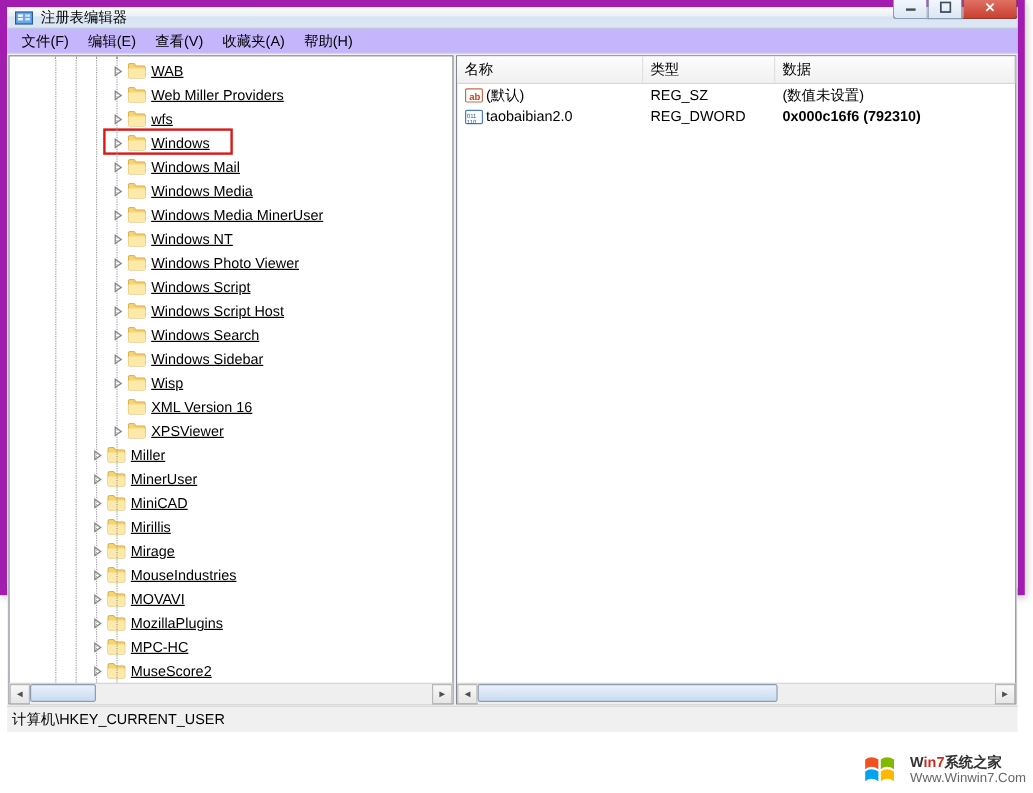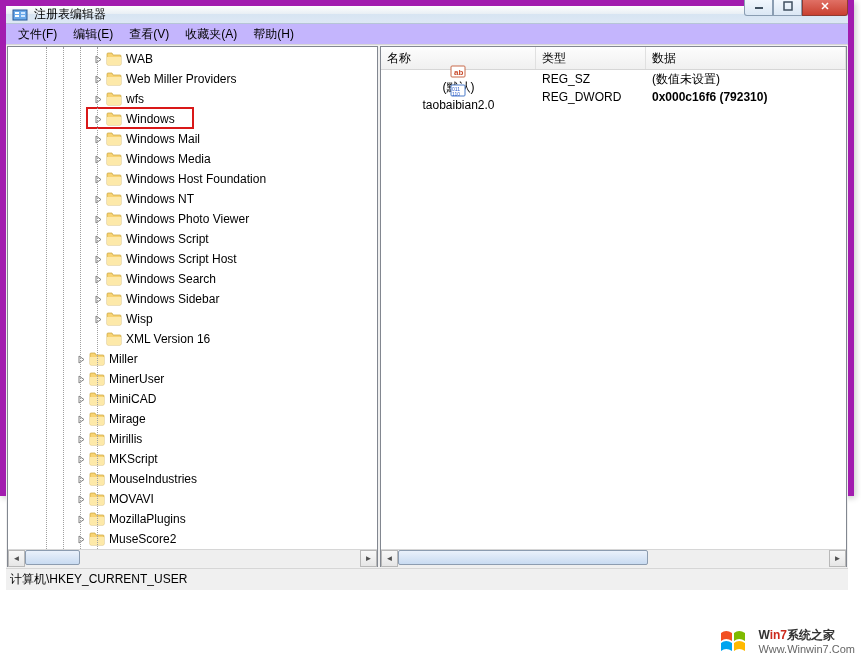--- a/index.html
+++ b/index.html
@@ -17,35 +17,35 @@
 
 .menubar { height: 21px; background: #c4b5fd; display: flex; align-items: center; padding: 0 4px; font-size: 12px; border-bottom: 1px solid #d6d6d6; }
 .menubar .menu-item { padding: 2px 8px; }
 
 .content { flex: 1; display: flex; padding: 1px; background: #f0f0f0; gap: 2px; }
 
 .pane { background: #fff; border: 1px solid #828790; position: relative; }
 .tree-pane { width: 378px; display: flex; flex-direction: column; }
 .list-pane { flex: 1; display: flex; flex-direction: column; }
 
-.tree-scroll { flex: 1; overflow: hidden; position: relative; }
+.tree-scroll { flex: 1; overflow: hidden; position: relative; text-decoration: underline; }
 .tree { font-size: 12px; color: #000; padding-top: 2px; white-space: nowrap; }
 .tree-row { display: flex; align-items: center; height: 20px; padding-left: 0; }
 .tree-row .spacer { display: inline-block; }
 .expander { width: 11px; height: 11px; display: inline-flex; align-items: center; justify-content: center; margin-right: 2px; }
 .expander svg { display: block; }
 .folder-icon { width: 16px; height: 14px; margin-right: 4px; }
 .tree-label { }
 .highlight-box { position: absolute; border: 2px solid #d91818; pointer-events: none; }
 
 .list-header { height: 23px; background: linear-gradient(#fdfdfd,#f0f0f0); display: flex; font-size: 12px; border-bottom: 1px solid #d6d6d6; }
 .list-header .col { padding: 3px 6px; border-right: 1px solid #e0e0e0; }
 .list-body { flex: 1; font-size: 12px; }
 .list-row { display: flex; height: 18px; align-items: center; }
-.list-row .cell { padding: 0 6px; overflow: hidden; text-overflow: ellipsis; white-space: nowrap; flex-direction: column; }
+.list-row .cell { padding: 0 6px; overflow: hidden; text-overflow: ellipsis; white-space: nowrap; }
 .reg-icon { width: 16px; height: 16px; margin-right: 2px; display: inline-flex; align-items: center; justify-content: center; flex-shrink: 0; }
 
 .hscroll { height: 17px; background: #f0f0f0; border-top: 1px solid #d6d6d6; display: flex; align-items: center; }
 .hscroll .arrow { width: 17px; height: 17px; background: linear-gradient(#f8f8f8,#e6e6e6); border: 1px solid #b8b8b8; display: flex; align-items: center; justify-content: center; font-size: 8px; color: #505050; }
 .hscroll .track { flex: 1; height: 17px; background: #efefef; position: relative; }
 .hscroll .thumb { position: absolute; left: 0; top: 0; height: 15px; width: 60px; background: linear-gradient(#eaf1fb,#c9dbf1); border: 1px solid #8c9cb0; border-radius: 2px; }
 
 .statusbar { height: 22px; background: #f0f0f0; border-top: 1px solid #d6d6d6; font-size: 12px; padding: 2px 4px; display: flex; align-items: center; }
 
 .watermark { position: absolute; right: 6px; bottom: 4px; display: flex; align-items: center; gap: 6px; pointer-events: none; }
@@ -186,21 +186,21 @@
               <span class="spacer" style="width: 85px;"></span>
               <span class="expander">
                 <svg width="9" height="9" viewBox="0 0 9 9">
                   <path d="M2 1 L7 4.5 L2 8 Z" fill="none" stroke="#808080" stroke-width="1"></path>
                 </svg>
               </span>
               <span class="folder-icon"><svg width="16" height="14" viewBox="0 0 16 14">
                   <path d="M1 3 L1 12 Q1 13 2 13 L14 13 Q15 13 15 12 L15 4 Q15 3 14 3 L7 3 L6 1 L2 1 Q1 1 1 2 Z" fill="#f8d373" stroke="#c9a33a" stroke-width="0.7"></path>
                   <path d="M1 5 L15 5 L15 12 Q15 13 14 13 L2 13 Q1 13 1 12 Z" fill="#fde9a9"></path>
                 </svg></span>
-              <span class="tree-label">Windows Host Foundation</span>
+              <span class="tree-label">Windows Media MinerUser</span>
             </div>
             <div class="tree-row">
               <span class="spacer" style="width: 85px;"></span>
               <span class="expander">
                 <svg width="9" height="9" viewBox="0 0 9 9">
                   <path d="M2 1 L7 4.5 L2 8 Z" fill="none" stroke="#808080" stroke-width="1"></path>
                 </svg>
               </span>
               <span class="folder-icon"><svg width="16" height="14" viewBox="0 0 16 14">
                   <path d="M1 3 L1 12 Q1 13 2 13 L14 13 Q15 13 15 12 L15 4 Q15 3 14 3 L7 3 L6 1 L2 1 Q1 1 1 2 Z" fill="#f8d373" stroke="#c9a33a" stroke-width="0.7"></path>
@@ -289,20 +289,33 @@
             <div class="tree-row">
               <span class="spacer" style="width: 85px;"></span>
               <span class="expander"></span>
               <span class="folder-icon"><svg width="16" height="14" viewBox="0 0 16 14">
                   <path d="M1 3 L1 12 Q1 13 2 13 L14 13 Q15 13 15 12 L15 4 Q15 3 14 3 L7 3 L6 1 L2 1 Q1 1 1 2 Z" fill="#f8d373" stroke="#c9a33a" stroke-width="0.7"></path>
                   <path d="M1 5 L15 5 L15 12 Q15 13 14 13 L2 13 Q1 13 1 12 Z" fill="#fde9a9"></path>
                 </svg></span>
               <span class="tree-label">XML Version 16</span>
             </div>
             <div class="tree-row">
+              <span class="spacer" style="width: 85px;"></span>
+              <span class="expander">
+                <svg width="9" height="9" viewBox="0 0 9 9">
+                  <path d="M2 1 L7 4.5 L2 8 Z" fill="none" stroke="#808080" stroke-width="1"></path>
+                </svg>
+              </span>
+              <span class="folder-icon"><svg width="16" height="14" viewBox="0 0 16 14">
+                  <path d="M1 3 L1 12 Q1 13 2 13 L14 13 Q15 13 15 12 L15 4 Q15 3 14 3 L7 3 L6 1 L2 1 Q1 1 1 2 Z" fill="#f8d373" stroke="#c9a33a" stroke-width="0.7"></path>
+                  <path d="M1 5 L15 5 L15 12 Q15 13 14 13 L2 13 Q1 13 1 12 Z" fill="#fde9a9"></path>
+                </svg></span>
+              <span class="tree-label">XPSViewer</span>
+            </div>
+            <div class="tree-row">
               <span class="spacer" style="width: 68px;"></span>
               <span class="expander">
                 <svg width="9" height="9" viewBox="0 0 9 9">
                   <path d="M2 1 L7 4.5 L2 8 Z" fill="none" stroke="#808080" stroke-width="1"></path>
                 </svg>
               </span>
               <span class="folder-icon"><svg width="16" height="14" viewBox="0 0 16 14">
                   <path d="M1 3 L1 12 Q1 13 2 13 L14 13 Q15 13 15 12 L15 4 Q15 3 14 3 L7 3 L6 1 L2 1 Q1 1 1 2 Z" fill="#f8d373" stroke="#c9a33a" stroke-width="0.7"></path>
                   <path d="M1 5 L15 5 L15 12 Q15 13 14 13 L2 13 Q1 13 1 12 Z" fill="#fde9a9"></path>
                 </svg></span>
@@ -338,59 +351,46 @@
               <span class="spacer" style="width: 68px;"></span>
               <span class="expander">
                 <svg width="9" height="9" viewBox="0 0 9 9">
                   <path d="M2 1 L7 4.5 L2 8 Z" fill="none" stroke="#808080" stroke-width="1"></path>
                 </svg>
               </span>
               <span class="folder-icon"><svg width="16" height="14" viewBox="0 0 16 14">
                   <path d="M1 3 L1 12 Q1 13 2 13 L14 13 Q15 13 15 12 L15 4 Q15 3 14 3 L7 3 L6 1 L2 1 Q1 1 1 2 Z" fill="#f8d373" stroke="#c9a33a" stroke-width="0.7"></path>
                   <path d="M1 5 L15 5 L15 12 Q15 13 14 13 L2 13 Q1 13 1 12 Z" fill="#fde9a9"></path>
                 </svg></span>
+              <span class="tree-label">Mirillis</span>
+            </div>
+            <div class="tree-row">
+              <span class="spacer" style="width: 68px;"></span>
+              <span class="expander">
+                <svg width="9" height="9" viewBox="0 0 9 9">
+                  <path d="M2 1 L7 4.5 L2 8 Z" fill="none" stroke="#808080" stroke-width="1"></path>
+                </svg>
+              </span>
+              <span class="folder-icon"><svg width="16" height="14" viewBox="0 0 16 14">
+                  <path d="M1 3 L1 12 Q1 13 2 13 L14 13 Q15 13 15 12 L15 4 Q15 3 14 3 L7 3 L6 1 L2 1 Q1 1 1 2 Z" fill="#f8d373" stroke="#c9a33a" stroke-width="0.7"></path>
+                  <path d="M1 5 L15 5 L15 12 Q15 13 14 13 L2 13 Q1 13 1 12 Z" fill="#fde9a9"></path>
+                </svg></span>
               <span class="tree-label">Mirage</span>
             </div>
             <div class="tree-row">
               <span class="spacer" style="width: 68px;"></span>
               <span class="expander">
                 <svg width="9" height="9" viewBox="0 0 9 9">
                   <path d="M2 1 L7 4.5 L2 8 Z" fill="none" stroke="#808080" stroke-width="1"></path>
                 </svg>
               </span>
               <span class="folder-icon"><svg width="16" height="14" viewBox="0 0 16 14">
                   <path d="M1 3 L1 12 Q1 13 2 13 L14 13 Q15 13 15 12 L15 4 Q15 3 14 3 L7 3 L6 1 L2 1 Q1 1 1 2 Z" fill="#f8d373" stroke="#c9a33a" stroke-width="0.7"></path>
                   <path d="M1 5 L15 5 L15 12 Q15 13 14 13 L2 13 Q1 13 1 12 Z" fill="#fde9a9"></path>
                 </svg></span>
-              <span class="tree-label">Mirillis</span>
-            </div>
-            <div class="tree-row">
-              <span class="spacer" style="width: 68px;"></span>
-              <span class="expander">
-                <svg width="9" height="9" viewBox="0 0 9 9">
-                  <path d="M2 1 L7 4.5 L2 8 Z" fill="none" stroke="#808080" stroke-width="1"></path>
-                </svg>
-              </span>
-              <span class="folder-icon"><svg width="16" height="14" viewBox="0 0 16 14">
-                  <path d="M1 3 L1 12 Q1 13 2 13 L14 13 Q15 13 15 12 L15 4 Q15 3 14 3 L7 3 L6 1 L2 1 Q1 1 1 2 Z" fill="#f8d373" stroke="#c9a33a" stroke-width="0.7"></path>
-                  <path d="M1 5 L15 5 L15 12 Q15 13 14 13 L2 13 Q1 13 1 12 Z" fill="#fde9a9"></path>
-                </svg></span>
-              <span class="tree-label">MKScript</span>
-            </div>
-            <div class="tree-row">
-              <span class="spacer" style="width: 68px;"></span>
-              <span class="expander">
-                <svg width="9" height="9" viewBox="0 0 9 9">
-                  <path d="M2 1 L7 4.5 L2 8 Z" fill="none" stroke="#808080" stroke-width="1"></path>
-                </svg>
-              </span>
-              <span class="folder-icon"><svg width="16" height="14" viewBox="0 0 16 14">
-                  <path d="M1 3 L1 12 Q1 13 2 13 L14 13 Q15 13 15 12 L15 4 Q15 3 14 3 L7 3 L6 1 L2 1 Q1 1 1 2 Z" fill="#f8d373" stroke="#c9a33a" stroke-width="0.7"></path>
-                  <path d="M1 5 L15 5 L15 12 Q15 13 14 13 L2 13 Q1 13 1 12 Z" fill="#fde9a9"></path>
-                </svg></span>
               <span class="tree-label">MouseIndustries</span>
             </div>
             <div class="tree-row">
               <span class="spacer" style="width: 68px;"></span>
               <span class="expander">
                 <svg width="9" height="9" viewBox="0 0 9 9">
                   <path d="M2 1 L7 4.5 L2 8 Z" fill="none" stroke="#808080" stroke-width="1"></path>
                 </svg>
               </span>
               <span class="folder-icon"><svg width="16" height="14" viewBox="0 0 16 14">
@@ -404,20 +404,33 @@
               <span class="expander">
                 <svg width="9" height="9" viewBox="0 0 9 9">
                   <path d="M2 1 L7 4.5 L2 8 Z" fill="none" stroke="#808080" stroke-width="1"></path>
                 </svg>
               </span>
               <span class="folder-icon"><svg width="16" height="14" viewBox="0 0 16 14">
                   <path d="M1 3 L1 12 Q1 13 2 13 L14 13 Q15 13 15 12 L15 4 Q15 3 14 3 L7 3 L6 1 L2 1 Q1 1 1 2 Z" fill="#f8d373" stroke="#c9a33a" stroke-width="0.7"></path>
                   <path d="M1 5 L15 5 L15 12 Q15 13 14 13 L2 13 Q1 13 1 12 Z" fill="#fde9a9"></path>
                 </svg></span>
               <span class="tree-label">MozillaPlugins</span>
+            </div>
+            <div class="tree-row">
+              <span class="spacer" style="width: 68px;"></span>
+              <span class="expander">
+                <svg width="9" height="9" viewBox="0 0 9 9">
+                  <path d="M2 1 L7 4.5 L2 8 Z" fill="none" stroke="#808080" stroke-width="1"></path>
+                </svg>
+              </span>
+              <span class="folder-icon"><svg width="16" height="14" viewBox="0 0 16 14">
+                  <path d="M1 3 L1 12 Q1 13 2 13 L14 13 Q15 13 15 12 L15 4 Q15 3 14 3 L7 3 L6 1 L2 1 Q1 1 1 2 Z" fill="#f8d373" stroke="#c9a33a" stroke-width="0.7"></path>
+                  <path d="M1 5 L15 5 L15 12 Q15 13 14 13 L2 13 Q1 13 1 12 Z" fill="#fde9a9"></path>
+                </svg></span>
+              <span class="tree-label">MPC-HC</span>
             </div>
             <div class="tree-row">
               <span class="spacer" style="width: 68px;"></span>
               <span class="expander">
                 <svg width="9" height="9" viewBox="0 0 9 9">
                   <path d="M2 1 L7 4.5 L2 8 Z" fill="none" stroke="#808080" stroke-width="1"></path>
                 </svg>
               </span>
               <span class="folder-icon"><svg width="16" height="14" viewBox="0 0 16 14">
                   <path d="M1 3 L1 12 Q1 13 2 13 L14 13 Q15 13 15 12 L15 4 Q15 3 14 3 L7 3 L6 1 L2 1 Q1 1 1 2 Z" fill="#f8d373" stroke="#c9a33a" stroke-width="0.7"></path>

